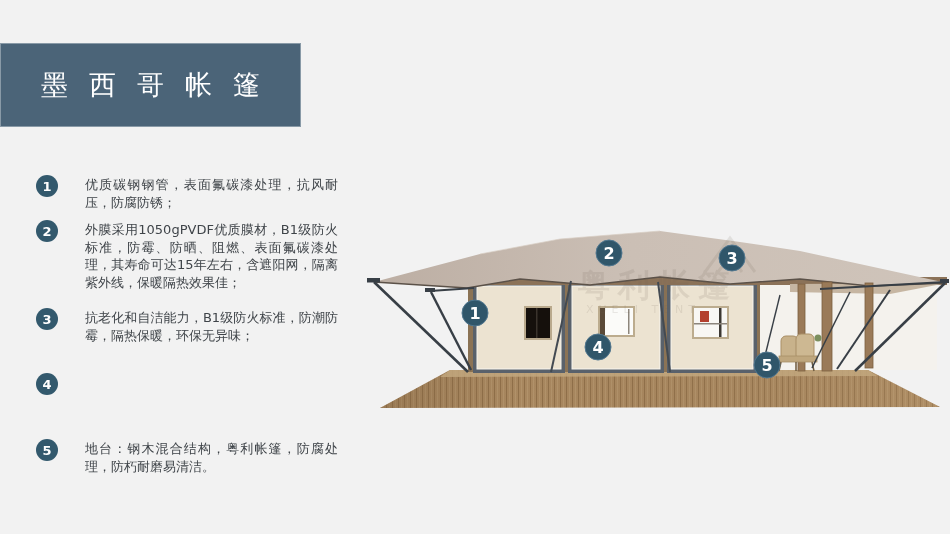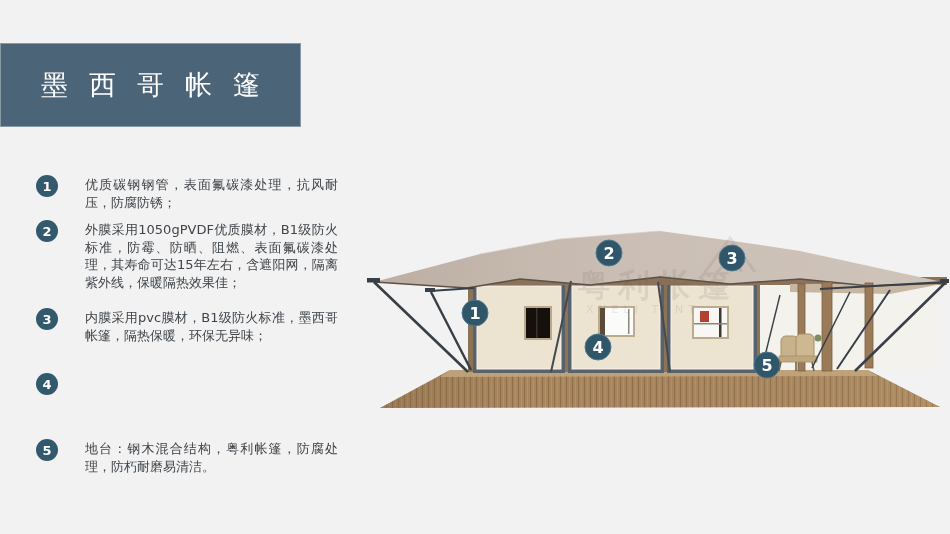--- a/index.html
+++ b/index.html
@@ -64,21 +64,21 @@
       <p class="ftext">优质碳钢钢管，表面氟碳漆处理，抗风耐压，防腐防锈；</p>
     </div>
 
     <div class="feature">
       <span class="fbadge">2</span>
       <p class="ftext">外膜采用1050gPVDF优质膜材，B1级防火标准，防霉、防晒、阻燃、表面氟碳漆处理，其寿命可达15年左右，含遮阳网，隔离紫外线，保暖隔热效果佳；</p>
     </div>
 
     <div class="feature">
       <span class="fbadge">3</span>
-      <p class="ftext">内膜采用pvc膜材，B1级防火标准，墨西哥帐篷，隔热保暖，环保无异味；</p>
+      <p class="ftext">抗老化和自洁能力，B1级防火标准，防潮防霉，隔热保暖，环保无异味；</p>
     </div>
 
     <div class="feature">
       <span class="fbadge">4</span>
     </div>
 
     <div class="feature">
       <span class="fbadge">5</span>
       <p class="ftext">地台：钢木混合结构，粤利帐篷，防腐处理，防朽耐磨易清洁。</p>
     </div>

